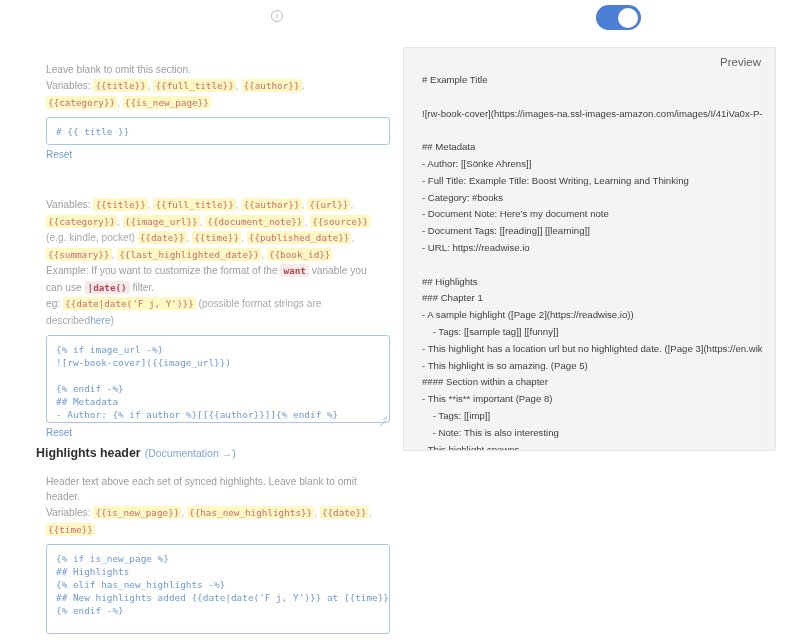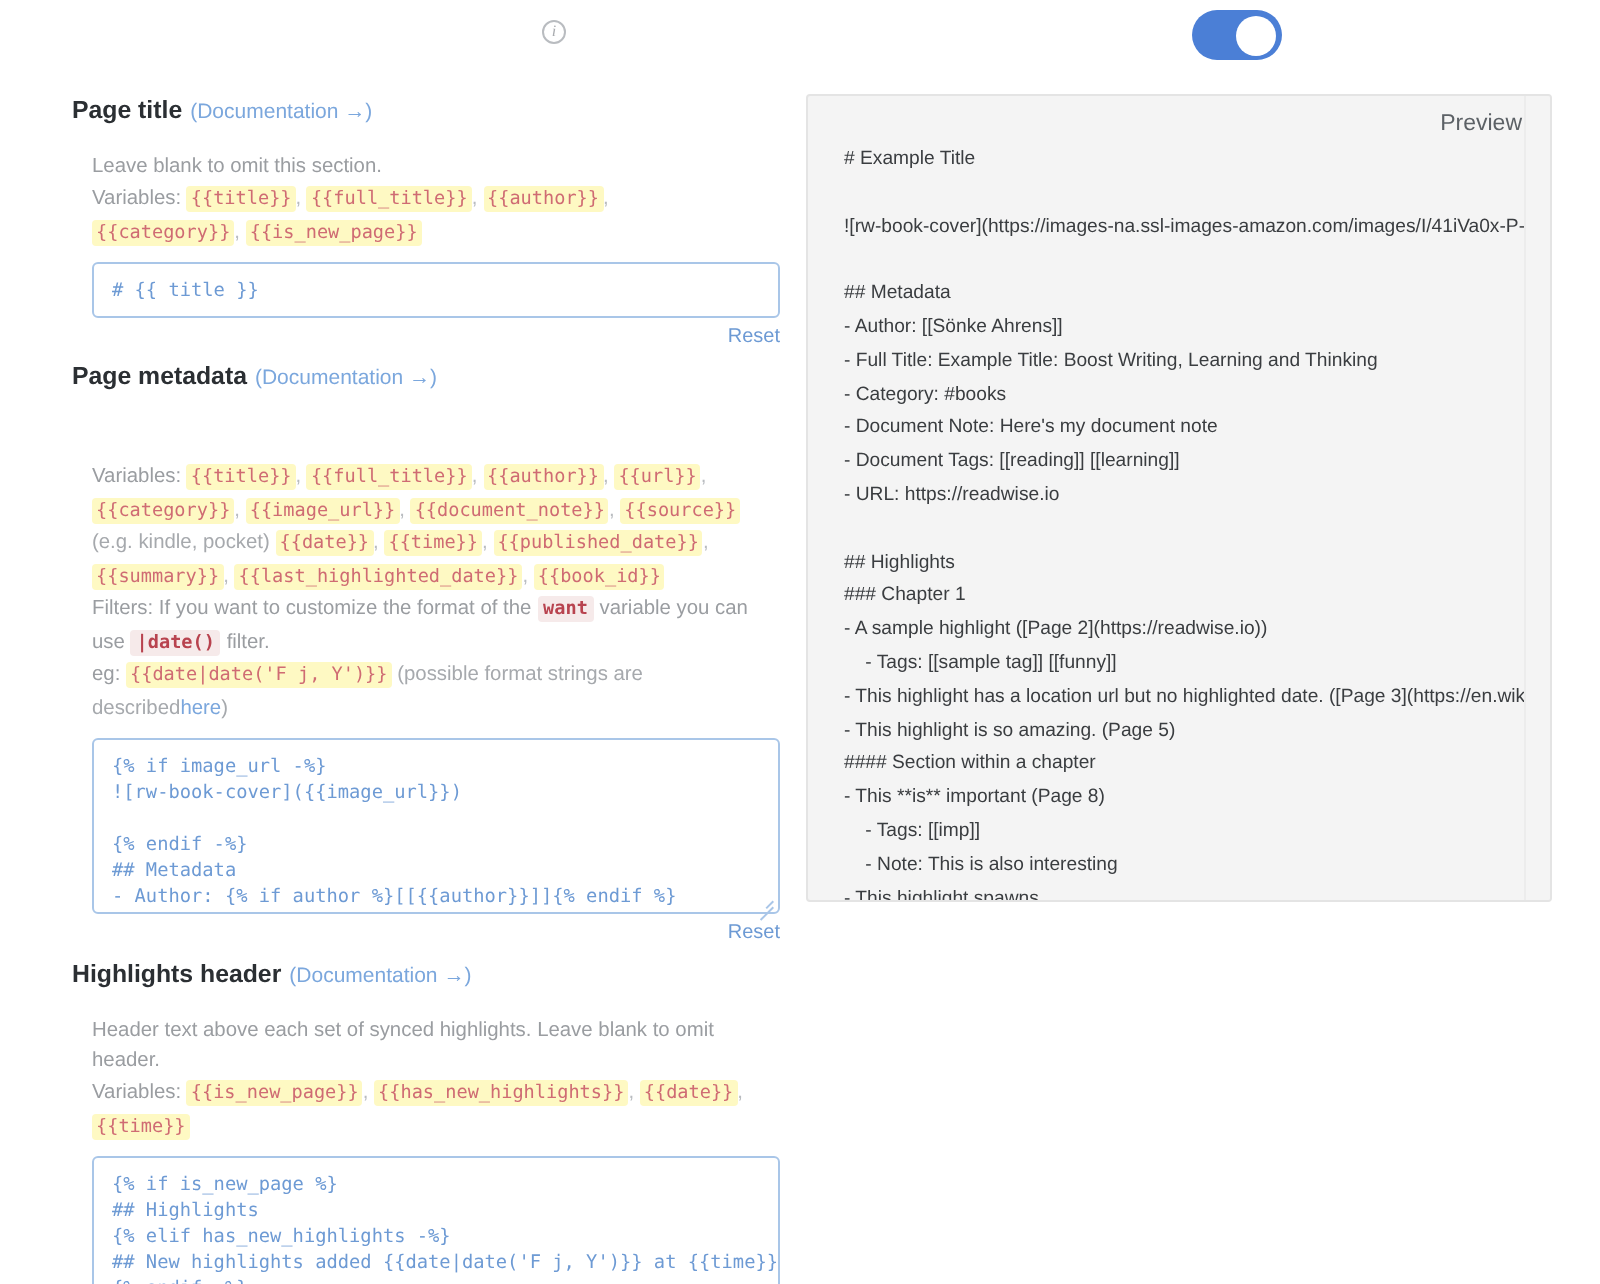--- a/index.html
+++ b/index.html
@@ -129,21 +129,21 @@
     line-height: 13px;
     padding: 7px 9px;
     margin-top: 6px;
     resize: none;
     overflow: hidden;
     white-space: pre;
     outline: none;
   }
   .reset {
     width: 344px;
-    text-align: right;
+    text-align: left;
     font-size: 10px;
     color: #6d9ad4;
     margin-top: 4px;
     cursor: pointer;
   }
   .ta-wrap { position: relative; width: 344px; }
   .ta-wrap .grip {
     position: absolute;
     right: 3px; bottom: 3px;
     width: 7px; height: 7px;
@@ -203,44 +203,38 @@
   <div class="header">
     <span class="info-icon">i</span>
     <div class="toggle">
       <div class="toggle-knob"></div>
     </div>
   </div>
 
   <div class="left-col">
 
     <div class="section" style="padding-top:4px;">
-      <div class="sec-title">
-        <span>Page title</span><span class="doc-link">(Documentation →)</span>
-      </div>
       <div class="sec-body">
         <div class="desc">Leave blank to omit this section.</div>
         <div class="varline">
           <span>Variables:</span>
           <span class="var">{{title}}</span><span class="sep">,</span>
           <span class="var">{{full_title}}</span><span class="sep">,</span>
           <span class="var">{{author}}</span><span class="sep">,</span>
           <span class="var">{{category}}</span><span class="sep">,</span>
           <span class="var">{{is_new_page}}</span>
         </div>
         <div class="ta-wrap">
           <textarea class="code" rows="1" style="height: 28px;"># {{ title }}</textarea>
         </div>
         <div class="reset">Reset</div>
       </div>
     </div>
 
     <div class="section" style="padding-top:7px;">
-      <div class="sec-title">
-        <span>Page metadata</span><span class="doc-link">(Documentation →)</span>
-      </div>
       <div class="sec-body">
         <div style="height:30px;"></div>
         <div class="varline">
           <span>Variables:</span>
           <span class="var">{{title}}</span><span class="sep">,</span>
           <span class="var">{{full_title}}</span><span class="sep">,</span>
           <span class="var">{{author}}</span><span class="sep">,</span>
           <span class="var">{{url}}</span><span class="sep">,</span>
           <span class="var">{{category}}</span><span class="sep">,</span>
           <span class="var">{{image_url}}</span><span class="sep">,</span>
@@ -248,21 +242,21 @@
           <span class="var">{{source}}</span>
           <span class="plain-note">(e.g. kindle, pocket)</span>
           <span class="var">{{date}}</span><span class="sep">,</span>
           <span class="var">{{time}}</span><span class="sep">,</span>
           <span class="var">{{published_date}}</span><span class="sep">,</span>
           <span class="var">{{summary}}</span><span class="sep">,</span>
           <span class="var">{{last_highlighted_date}}</span><span class="sep">,</span>
           <span class="var">{{book_id}}</span>
         </div>
         <div class="varline">
-          <span>Filters: If you want to customize the format of the</span>
+          <span>Example: If you want to customize the format of the</span>
           <span class="var-dark">want</span>
           <span>variable you can use</span>
           <span class="var-dark">|date()</span>
           <span>filter.</span>
         </div>
         <div class="varline">
           <span>eg:</span>
           <span class="var">{{date|date('F j, Y')}}</span>
           <span class="plain-note">(possible format strings are described</span><span class="here-link">here</span><span class="plain-note">)</span>
         </div>

